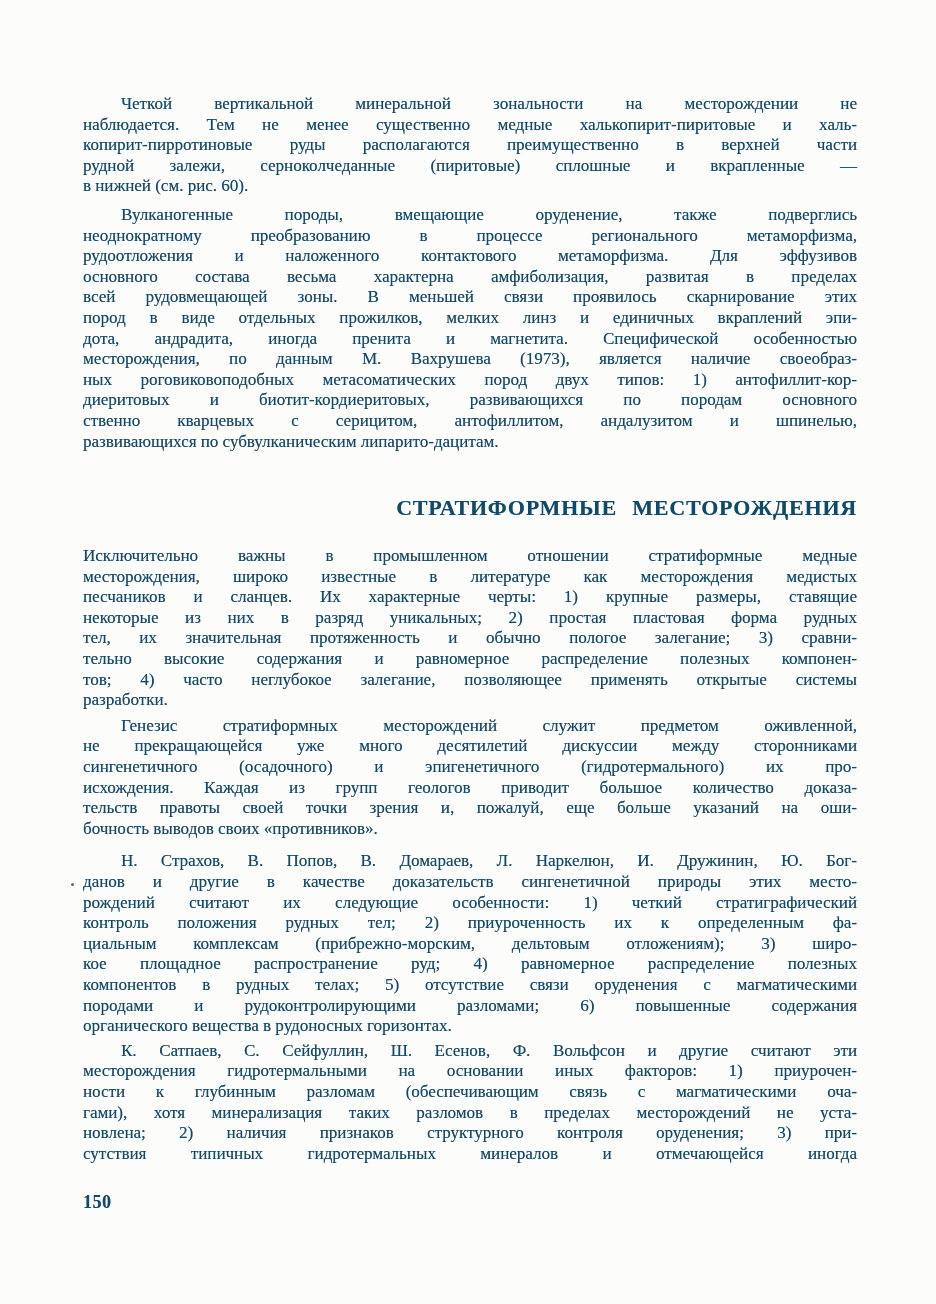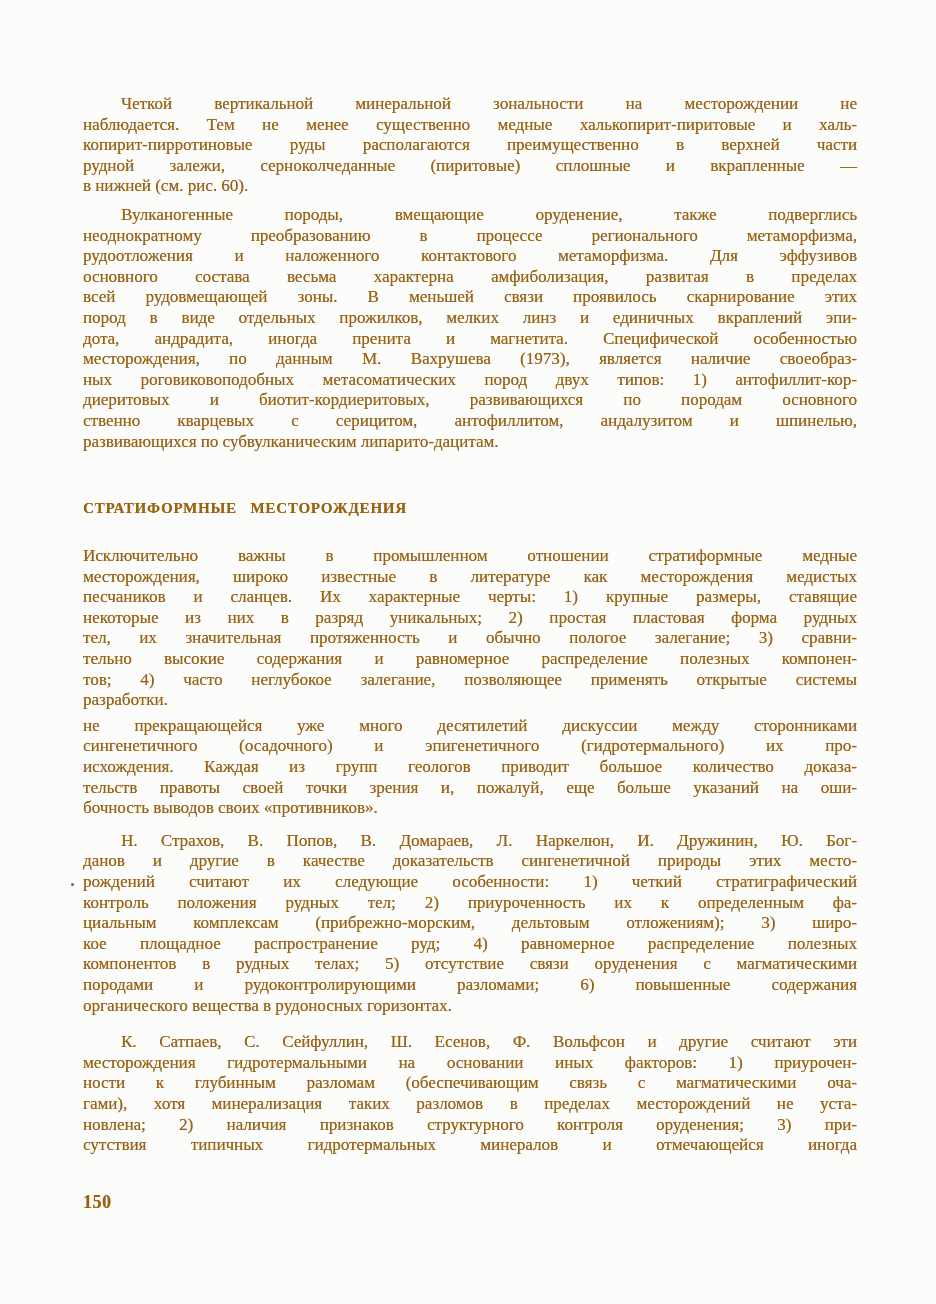--- a/index.html
+++ b/index.html
@@ -7,21 +7,21 @@
     padding: 0;
     background: #e8e8e6;
   }
   .page {
     position: relative;
     width: 936px;
     height: 1304px;
     background: #fcfcfa;
     overflow: hidden;
     font-family: "Liberation Serif", "DejaVu Serif", serif;
-    color: #a16207;
+    color: #0c4a6e;
     text-shadow: 0.2px 0.2px 0.4px rgba(20,20,20,0.45);
   }
   #text-block {
     position: absolute;
     left: 83px;
     top: 94px;
     width: 774px;
   }
   .line {
     font-size: 17px;
@@ -29,34 +29,34 @@
     text-align: justify;
     text-align-last: justify;
   }
   .line.noj {
     text-align-last: left;
   }
   .line.indent {
     padding-left: 38px;
   }
   .heading {
-    font-size: 15px;
+    font-size: 22px;
     font-weight: bold;
     letter-spacing: 0.8px;
     word-spacing: 9px;
     line-height: 22px;
-    text-align: left;
+    text-align: right;
   }
   
   .blk-1 { margin-top: 8px; }
   .blk-2 { margin-top: 45px; }   
   .blk-3 { margin-top: 27px; }   
   .blk-4 { margin-top: 5px; }
   .blk-5 { margin-top: 12px; }
-  .blk-6 { margin-top: 16px; }
+  .blk-6 { margin-top: 4px; }
   .page-number {
     position: absolute;
     left: 83px;
     top: 1192px;
     font-size: 18px;
     line-height: 21px;
     font-weight: bold;
     letter-spacing: 0.5px;
   }
   .artifact-dot {
@@ -101,20 +101,21 @@
         <div class="line">Исключительно важны в промышленном отношении стратиформные медные</div>
         <div class="line">месторождения, широко известные в литературе как месторождения медистых</div>
         <div class="line">песчаников и сланцев. Их характерные черты: 1) крупные размеры, ставящие</div>
         <div class="line">некоторые из них в разряд уникальных; 2) простая пластовая форма рудных</div>
         <div class="line">тел, их значительная протяженность и обычно пологое залегание; 3) сравни-</div>
         <div class="line">тельно высокие содержания и равномерное распределение полезных компонен-</div>
         <div class="line">тов; 4) часто неглубокое залегание, позволяющее применять открытые системы</div>
         <div class="line noj">разработки.</div>
       </div>
       <div class="para blk-4">
+        <div class="line indent">Генезис стратиформных месторождений служит предметом оживленной,</div>
         <div class="line">не прекращающейся уже много десятилетий дискуссии между сторонниками</div>
         <div class="line">сингенетичного (осадочного) и эпигенетичного (гидротермального) их про-</div>
         <div class="line">исхождения. Каждая из групп геологов приводит большое количество доказа-</div>
         <div class="line">тельств правоты своей точки зрения и, пожалуй, еще больше указаний на оши-</div>
         <div class="line noj">бочность выводов своих «противников».</div>
       </div>
       <div class="para blk-5">
         <div class="line indent">Н. Страхов, В. Попов, В. Домараев, Л. Наркелюн, И. Дружинин, Ю. Бог-</div>
         <div class="line">данов и другие в качестве доказательств сингенетичной природы этих место-</div>
         <div class="line">рождений считают их следующие особенности: 1) четкий стратиграфический</div>

